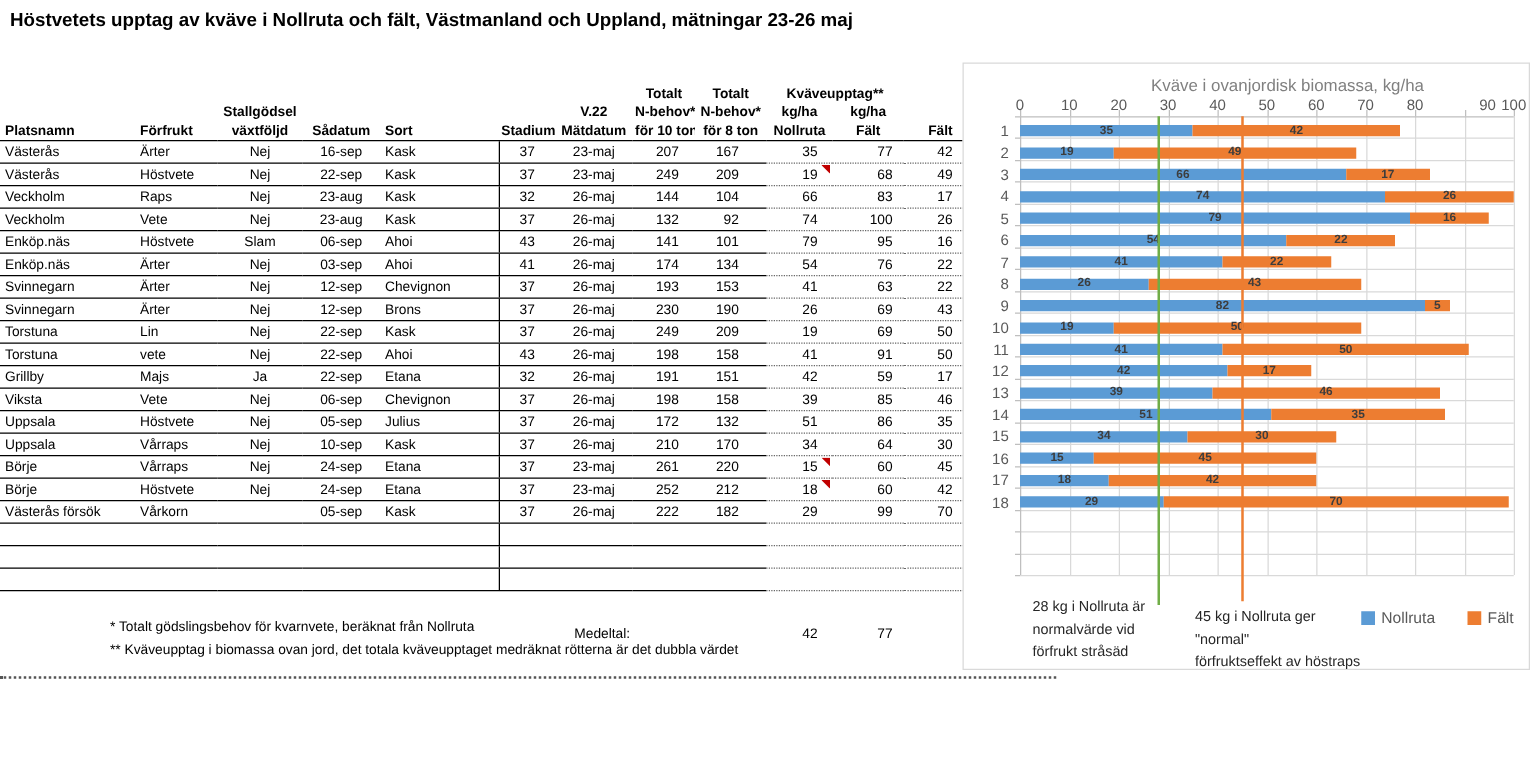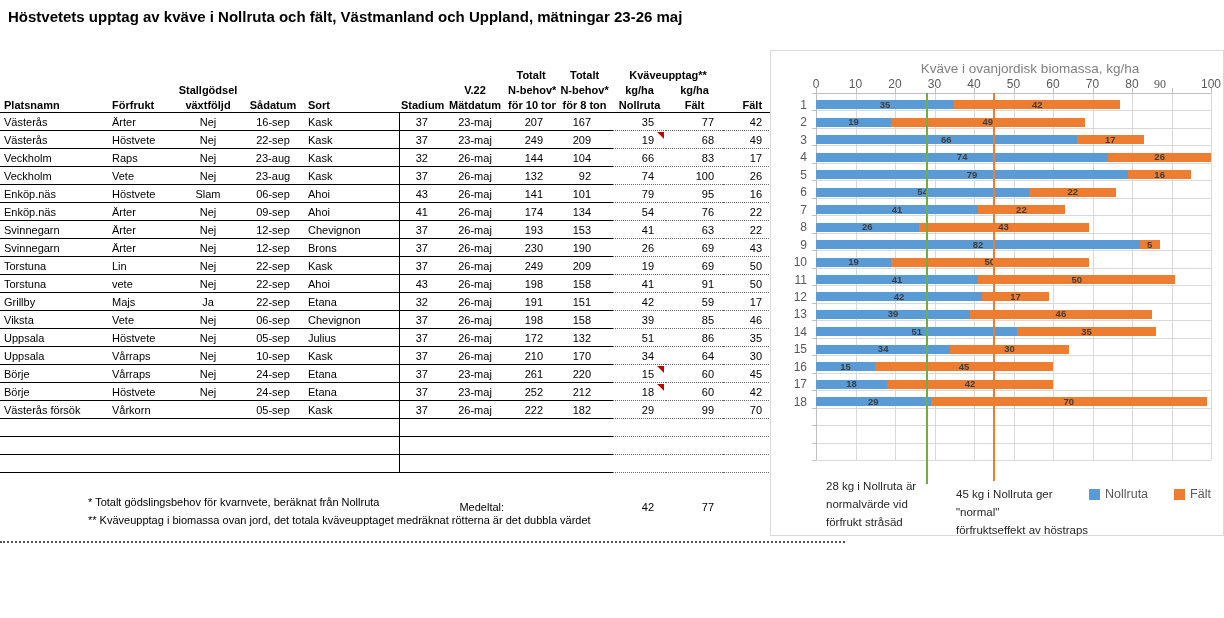--- a/index.html
+++ b/index.html
@@ -160,21 +160,21 @@
         <td class="ar p7 bS">141</td>
         <td class="ar p8 bS">101</td>
         <td class="ar p9 bD">79</td>
         <td class="ar p10 bD">95</td>
         <td class="ar p11 bD">16</td>
       </tr>
       <tr>
         <td class="al bS">Enköp.näs</td>
         <td class="al bS">Ärter</td>
         <td class="ac bS">Nej</td>
-        <td class="ac bS">09-sep</td>
+        <td class="ac bS">03-sep</td>
         <td class="al bS">Ahoi</td>
         <td class="ac vL bS">41</td>
         <td class="ac bS">26-maj</td>
         <td class="ar p7 bS">174</td>
         <td class="ar p8 bS">134</td>
         <td class="ar p9 bD">54</td>
         <td class="ar p10 bD">76</td>
         <td class="ar p11 bD">22</td>
       </tr>
       <tr>
@@ -445,21 +445,21 @@
       <div class="xtick" style="left: 183px;">40</div>
       <div class="axl" style="left: 242.5px; top: 37px; width: 1px; height: 5px;"></div>
       <div class="xtick" style="left: 222.5px;">50</div>
       <div class="axl" style="left: 282px; top: 37px; width: 1px; height: 5px;"></div>
       <div class="xtick" style="left: 262px;">60</div>
       <div class="axl" style="left: 321.5px; top: 37px; width: 1px; height: 5px;"></div>
       <div class="xtick" style="left: 301.5px;">70</div>
       <div class="axl" style="left: 361px; top: 37px; width: 1px; height: 5px;"></div>
       <div class="xtick" style="left: 341px;">80</div>
       <div class="axl" style="left: 400.5px; top: 37px; width: 1px; height: 5px;"></div>
-      <div class="xtick" style="left: 369px; font-family: Liberation Serif, serif;">90</div>
+      <div class="xtick" style="left: 399px;">90</div>
       <div class="axl" style="left: 440px; top: 37px; width: 1px; height: 5px;"></div>
       <div class="xtick" style="left: 420px;">100</div>
       <div class="axl" style="left: 41px; top: 42px; width: 4px; height: 1px;"></div>
       <div class="axl" style="left: 41px; top: 59.4762px; width: 4px; height: 1px;"></div>
       <div class="axl" style="left: 41px; top: 76.9524px; width: 4px; height: 1px;"></div>
       <div class="axl" style="left: 41px; top: 94.4286px; width: 4px; height: 1px;"></div>
       <div class="axl" style="left: 41px; top: 111.905px; width: 4px; height: 1px;"></div>
       <div class="axl" style="left: 41px; top: 129.381px; width: 4px; height: 1px;"></div>
       <div class="axl" style="left: 41px; top: 146.857px; width: 4px; height: 1px;"></div>
       <div class="axl" style="left: 41px; top: 164.333px; width: 4px; height: 1px;"></div>

